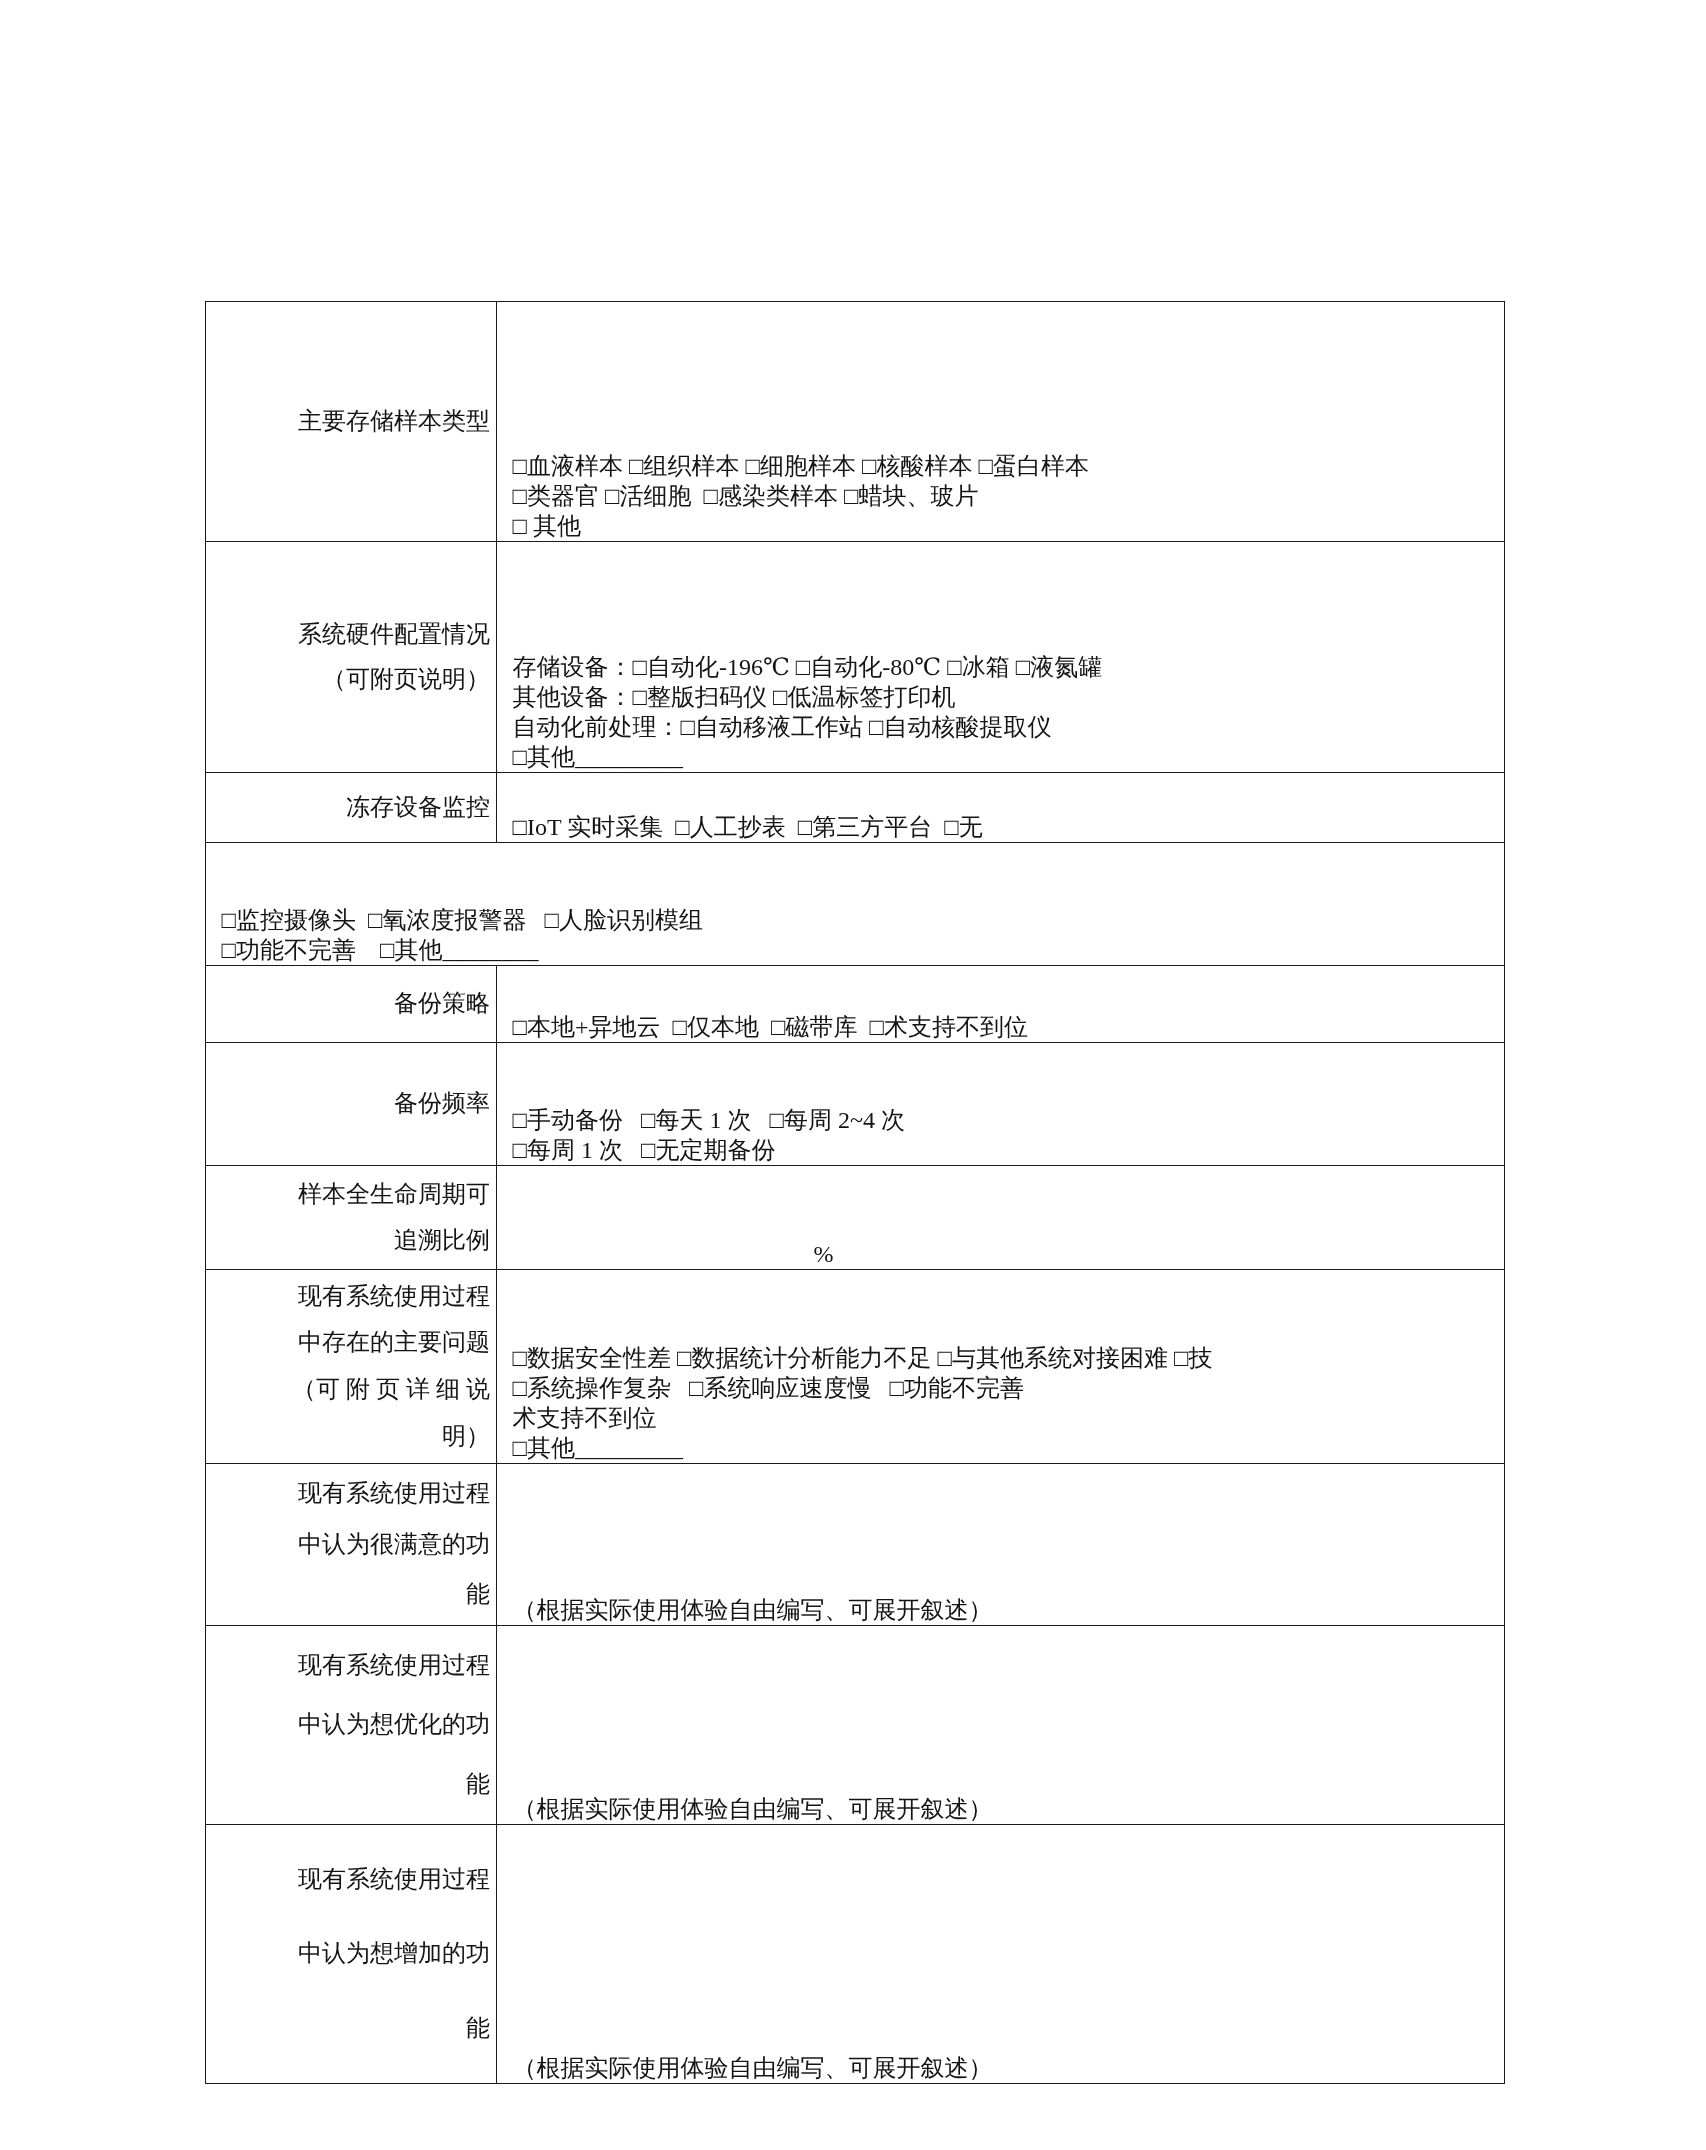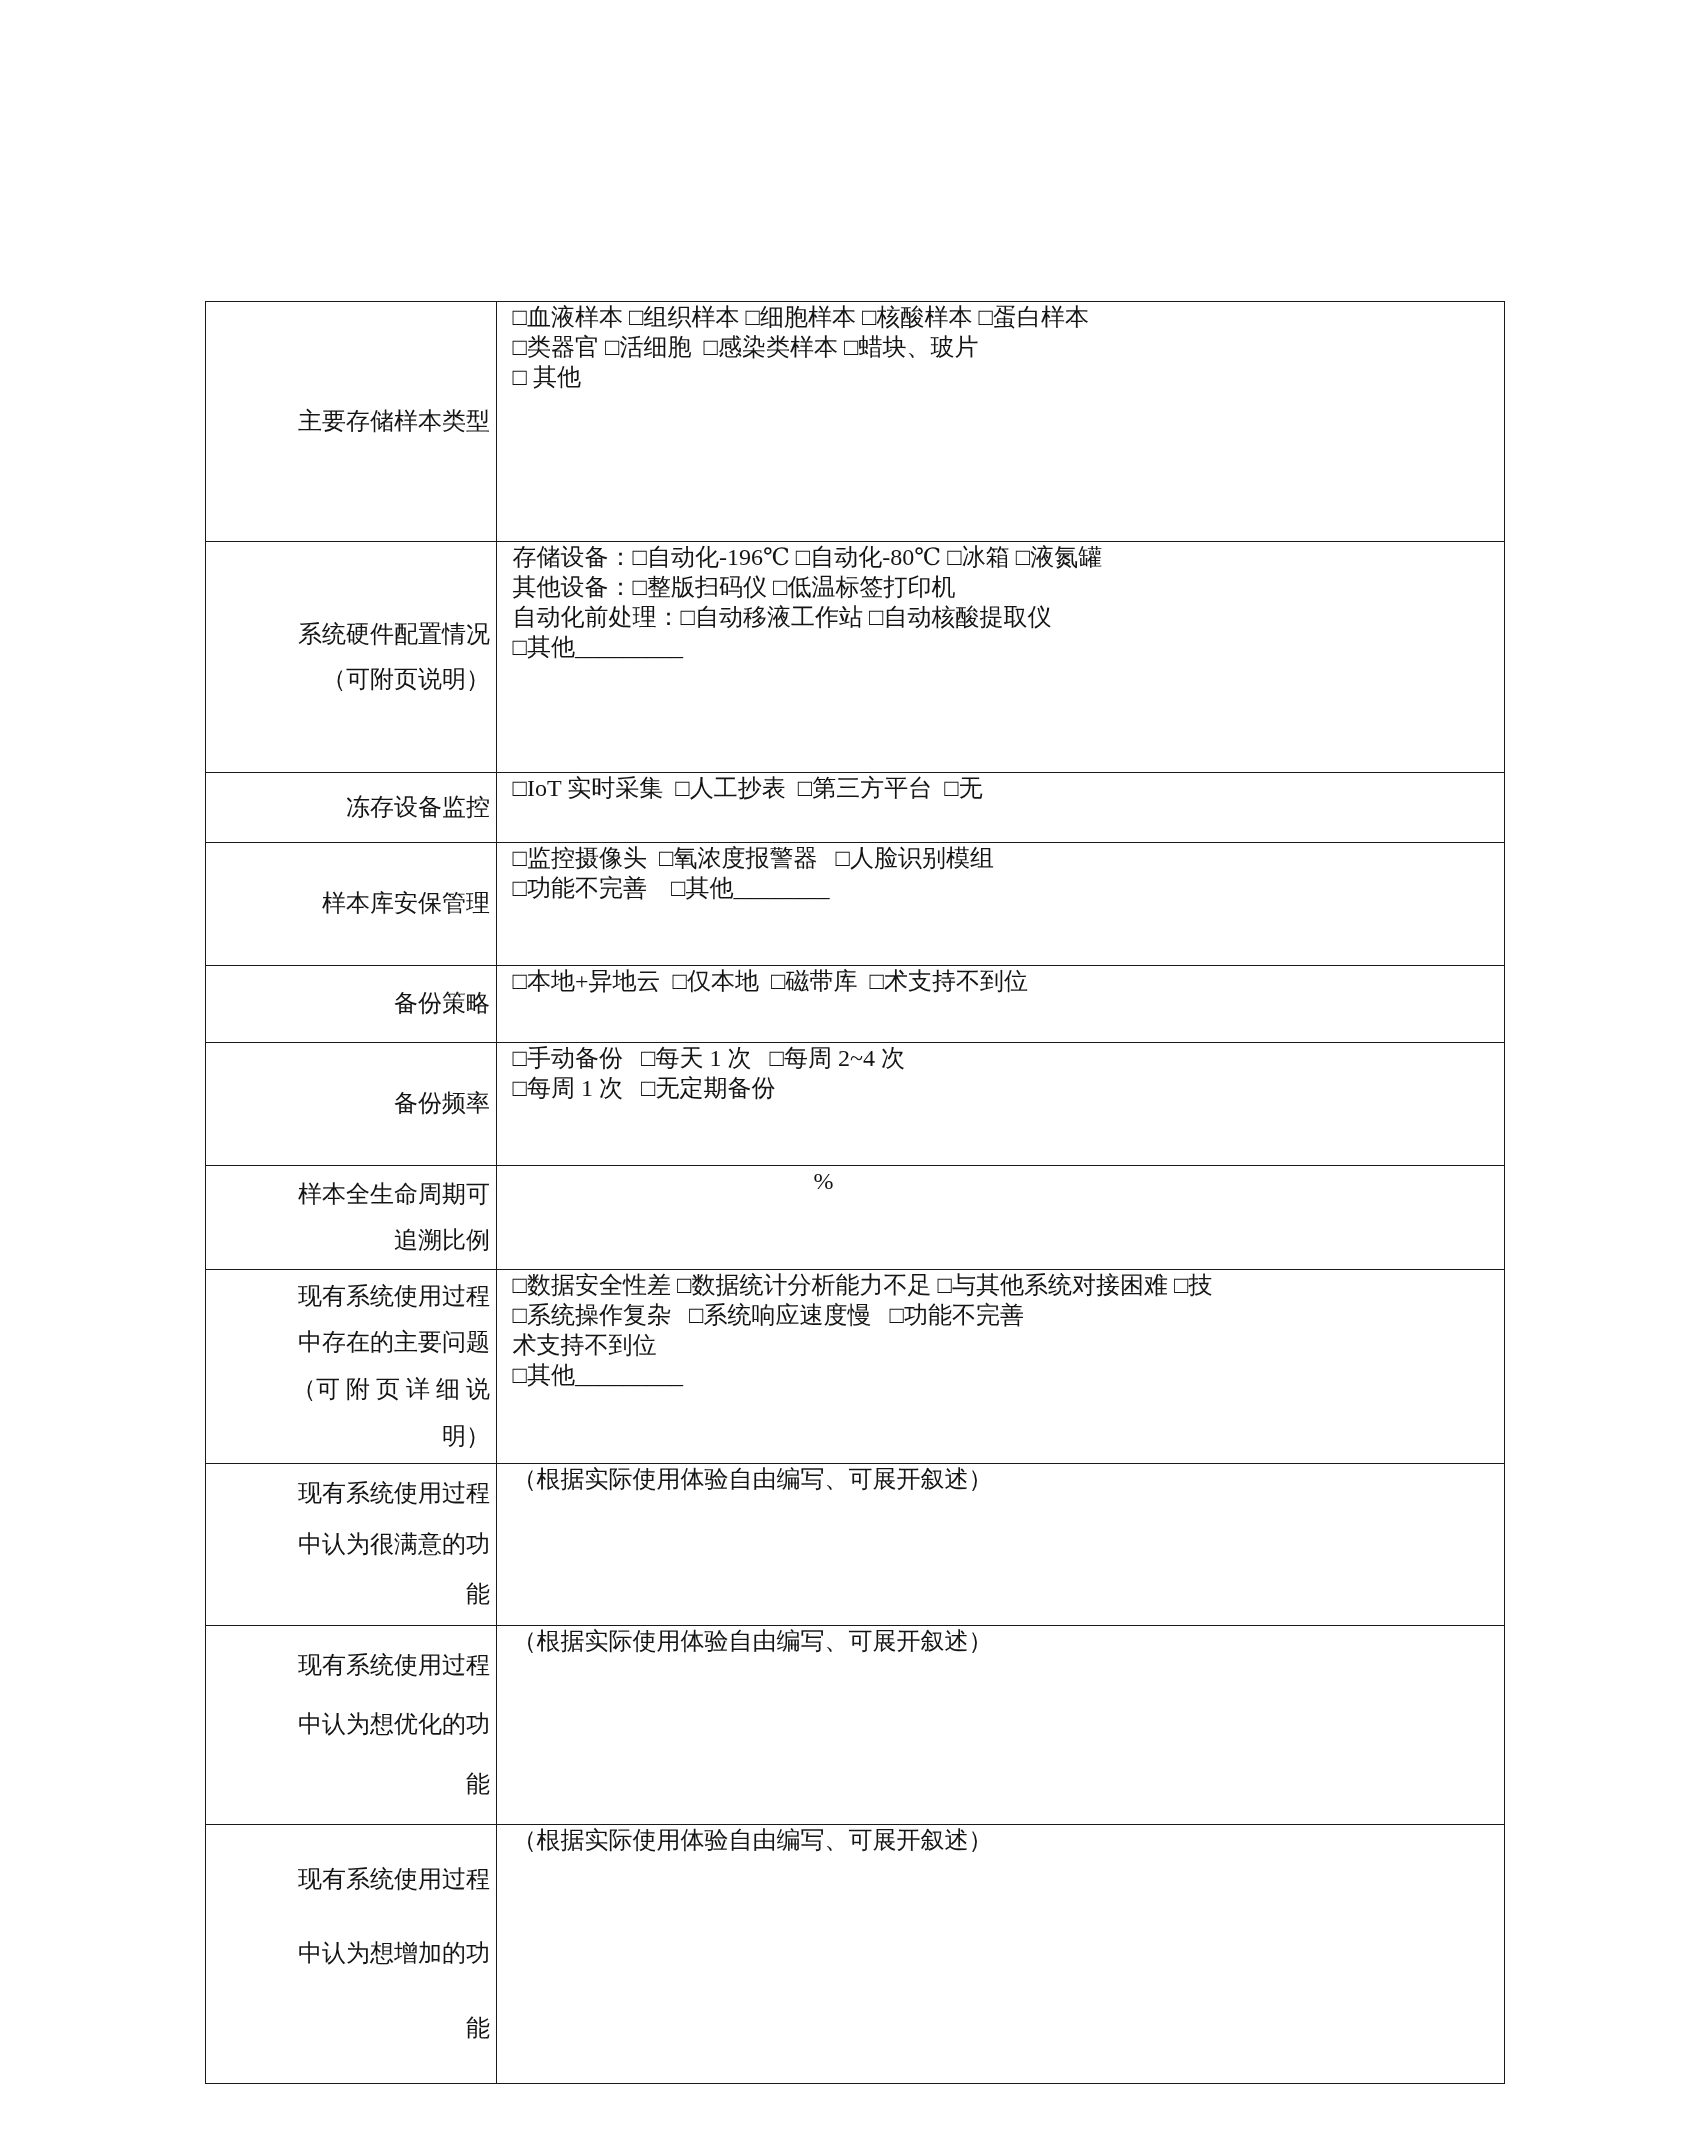--- a/index.html
+++ b/index.html
@@ -54,21 +54,21 @@
     padding-left:14.6px;
     padding-right:6px;
     justify-content:center;
   }
   .lbl-center{row-gap:20px;}
   .lbl-spread{justify-content:space-evenly;row-gap:8px;}
   .content{
     flex:1 1 auto;
     padding-left:15.5px;
     padding-right:26px;
-    justify-content:flex-start;
+    justify-content:flex-end;
   }
   .lline{line-height:1.05;white-space:pre-wrap;text-align:right;}
   .cline{line-height:1.25;white-space:pre-wrap;}
   .pct-indent{padding-left:301px;}
 </style>
 </head>
 <body>
 
 <div class="doc-page">
   <div class="survey-table">
@@ -100,23 +100,20 @@
     <div class="row r2">
       <div class="cell label lbl-center">
         <div class="lline">冻存设备监控</div>
       </div>
       <div class="cell content">
         <div class="cline">□IoT 实时采集  □人工抄表  □第三方平台  □无</div>
       </div>
     </div>
 
     <div class="row r3">
-      <div class="cell label lbl-center">
-        <div class="lline">样本库安保管理</div>
-      </div>
       <div class="cell content">
         <div class="cline">□监控摄像头  □氧浓度报警器   □人脸识别模组</div>
         <div class="cline">□功能不完善    □其他________</div>
       </div>
     </div>
 
     <div class="row r4">
       <div class="cell label lbl-center">
         <div class="lline">备份策略</div>
       </div>

